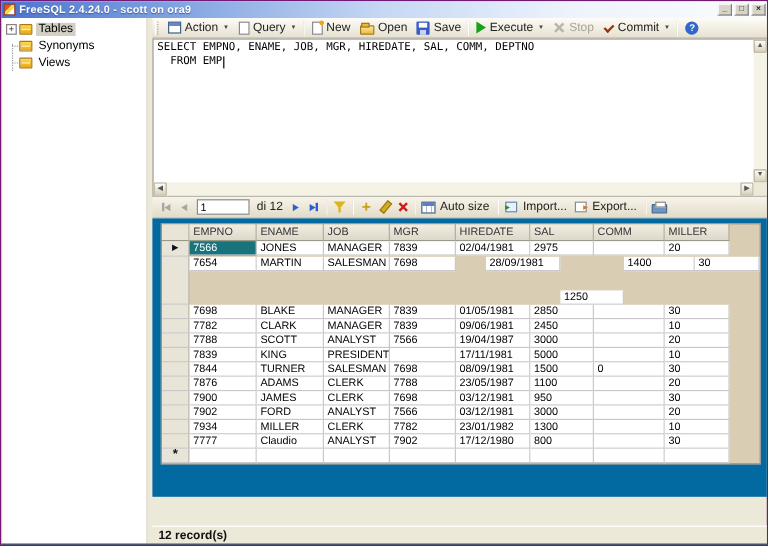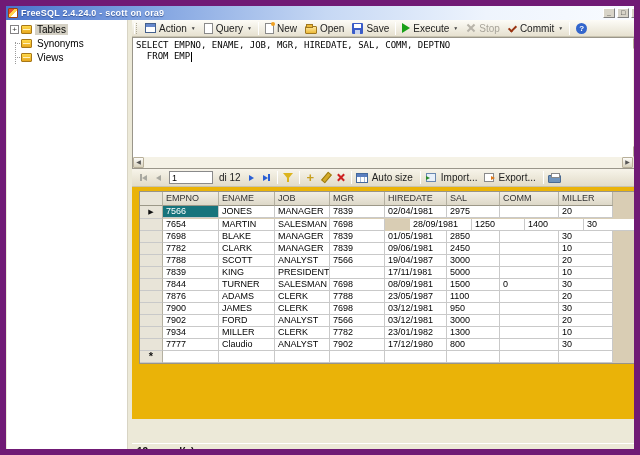--- a/index.html
+++ b/index.html
@@ -1,19 +1,19 @@
 <!DOCTYPE html>
 <html><head>
 <meta charset="utf-8">
 <style>
   * { margin:0; padding:0; box-sizing:border-box; }
   body { background:#777; font-family:"Liberation Sans", sans-serif; }
   #window{
     position:relative; width:640px; height:455px; background:#ece9d8;
-    border:6px solid #701a75; overflow:hidden;
+    border:1px solid #701a75; overflow:hidden;
     font-family:"Liberation Sans", sans-serif;
   }
   
   .titlebar{
     position:absolute; left:0; top:0; width:640px; height:14px;
     background:linear-gradient(90deg,#4a73cc 0%,#7fa2e0 22%,#c6d8f4 50%,#eef4fd 75%,#fafcff 100%);
     display:flex; align-items:center; padding-left:2px;
   }
   .app-icon{ width:10px; height:10px; margin-right:3px;
     background:linear-gradient(135deg,#e85030 0 35%,#ffd34a 35% 60%,#fff 60%);
@@ -121,21 +121,21 @@
     border-top:2px solid transparent; border-bottom:2px solid transparent; border-left:4px solid #2a8a2a; }
   .ic-export{ width:10px; height:9px; border:1px solid #8a8a8a; background:#fff; position:relative; }
   .ic-export:after{ content:''; position:absolute; right:-2px; top:2px; width:0; height:0;
     border-top:2px solid transparent; border-bottom:2px solid transparent; border-left:4px solid #e07818; }
   .ic-print{ width:13px; height:8px; background:#6f94bd; border:1px solid #4a6a92; border-radius:1px;
     position:relative; margin-top:3px; }
   .ic-print:before{ content:''; position:absolute; top:-3px; left:2px; width:7px; height:3px;
     background:#fff; border:1px solid #888; }
   .nlabel{ margin:0 4px 0 2px; }
   
-  .gridarea{ position:absolute; left:126px; top:181px; width:513px; height:232px; background:#eab308; }
+  .gridarea{ position:absolute; left:126px; top:181px; width:513px; height:232px; background:#0369a1; }
   .grid{ position:absolute; left:7px; top:4px; border:1px solid #98948a; background:#d9cdb4; }
   .grow{ display:flex; }
   .gc{ box-sizing:border-box; border-right:1px solid #c9c9c9; border-bottom:1px solid #c9c9c9;
     padding-left:3px; font-size:9px; line-height:11px; overflow:hidden; white-space:nowrap; }
   .gh{ background:linear-gradient(#f2eee4,#ddd8c8); border-right:1px solid #b4b0a0;
     border-bottom:1px solid #9c9888; color:#333; height:14px; line-height:13px; }
   .gsel{ width:23px; flex:none; background:#e8e4d8; border-right:1px solid #b4b0a0;
     text-align:center; padding:0; font-size:7px; line-height:12px; color:#111; }
   .gh.gsel{ height:14px; }
   .gd{ background:#fff; height:12px; }
@@ -316,21 +316,21 @@
             <div class="gc gd" style="width: 59px;"></div>
             <div class="gc gd" style="width: 54px;">20</div>
           </div>
           <div class="grow">
             <div class="gc gsel"></div>
             <div class="gc gd" style="width: 56px;">7654</div>
             <div class="gc gd" style="width: 56px;">MARTIN</div>
             <div class="gc gd" style="width: 55px;">SALESMAN</div>
             <div class="gc gd" style="width: 55px;">7698</div>
             <div class="gc gd" style="width: 62px; margin-left: 25px;">28/09/1981</div>
-            <div class="gc gd" style="width: 53px;">1250</div>
+            <div class="gc gd" style="width: 53px; margin-top: 28px;">1250</div>
             <div class="gc gd" style="width: 59px;">1400</div>
             <div class="gc gd" style="width: 54px;">30</div>
           </div>
           <div class="grow">
             <div class="gc gsel"></div>
             <div class="gc gd" style="width: 56px;">7698</div>
             <div class="gc gd" style="width: 56px;">BLAKE</div>
             <div class="gc gd" style="width: 55px;">MANAGER</div>
             <div class="gc gd" style="width: 55px;">7839</div>
             <div class="gc gd" style="width: 62px;">01/05/1981</div>

